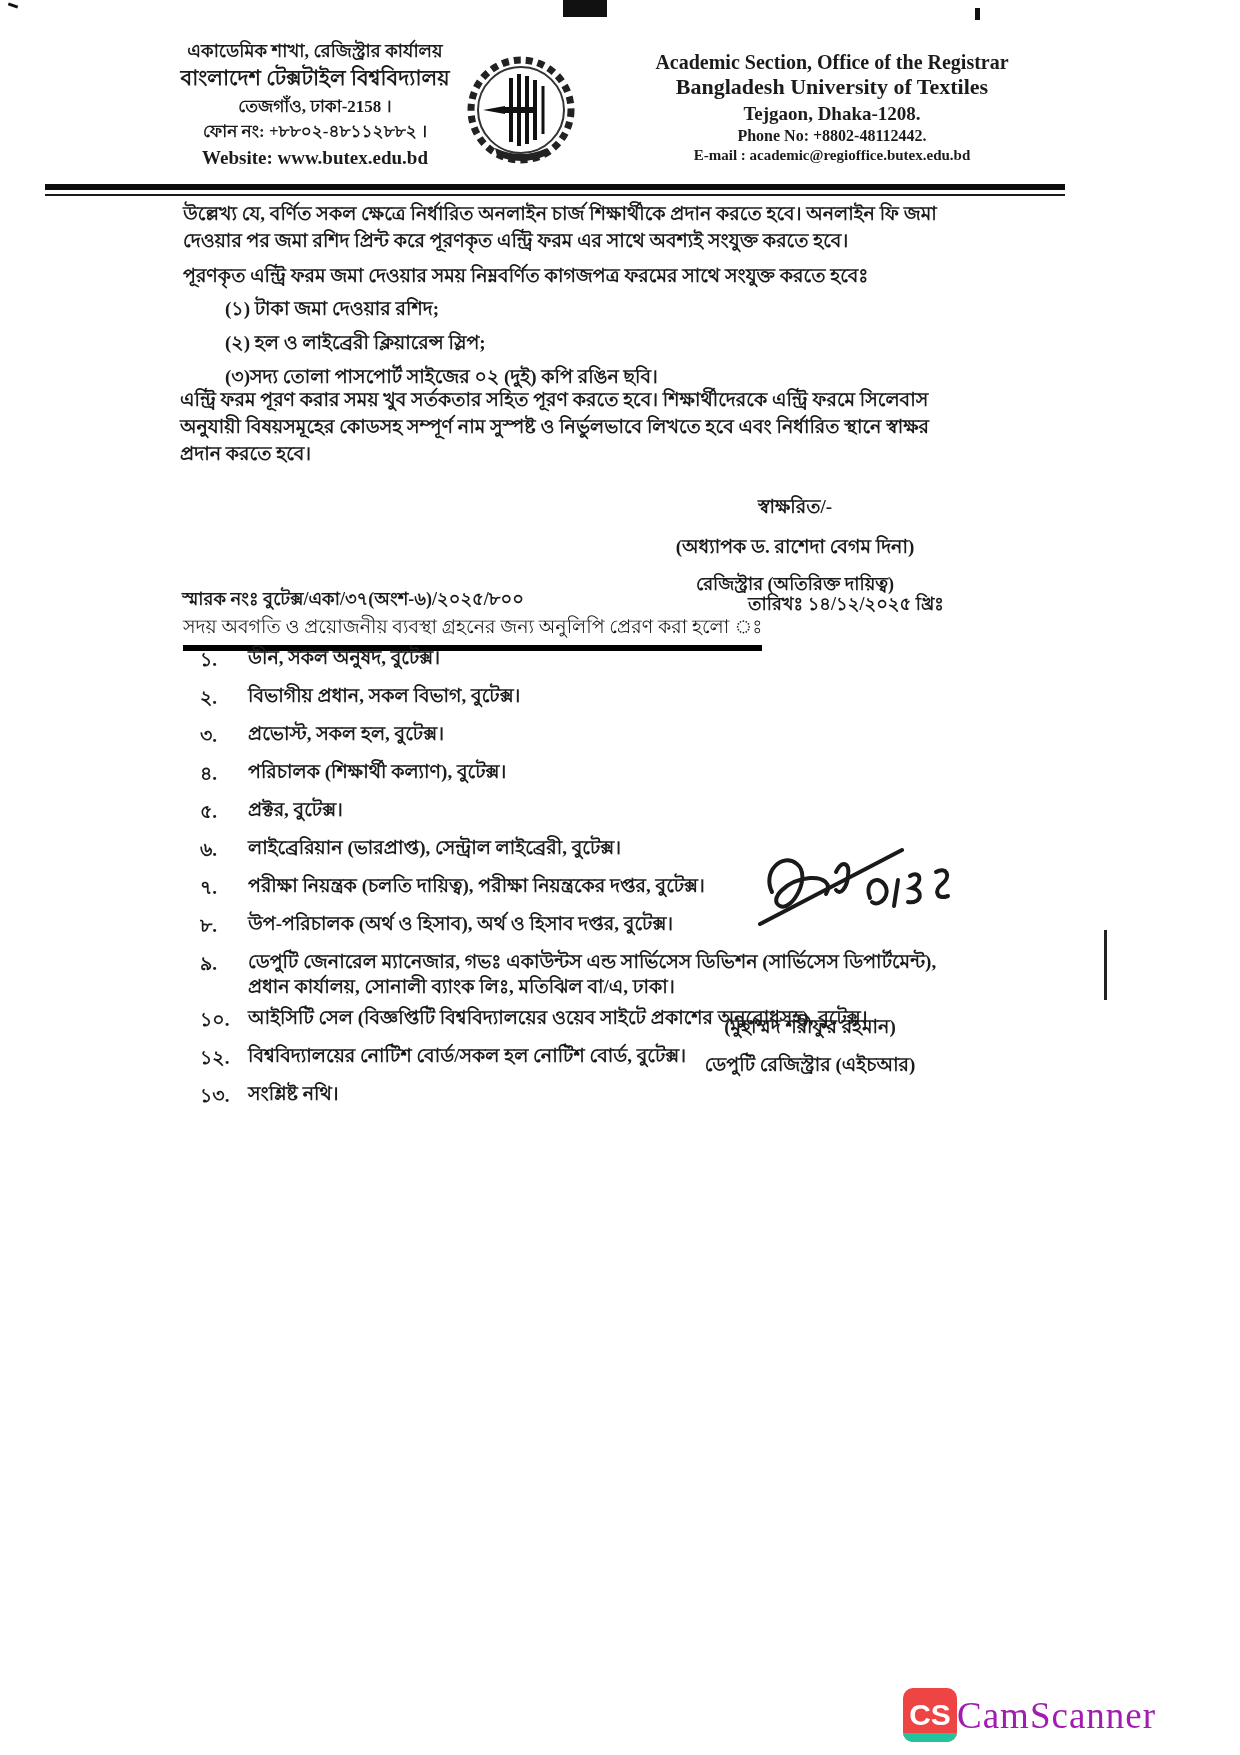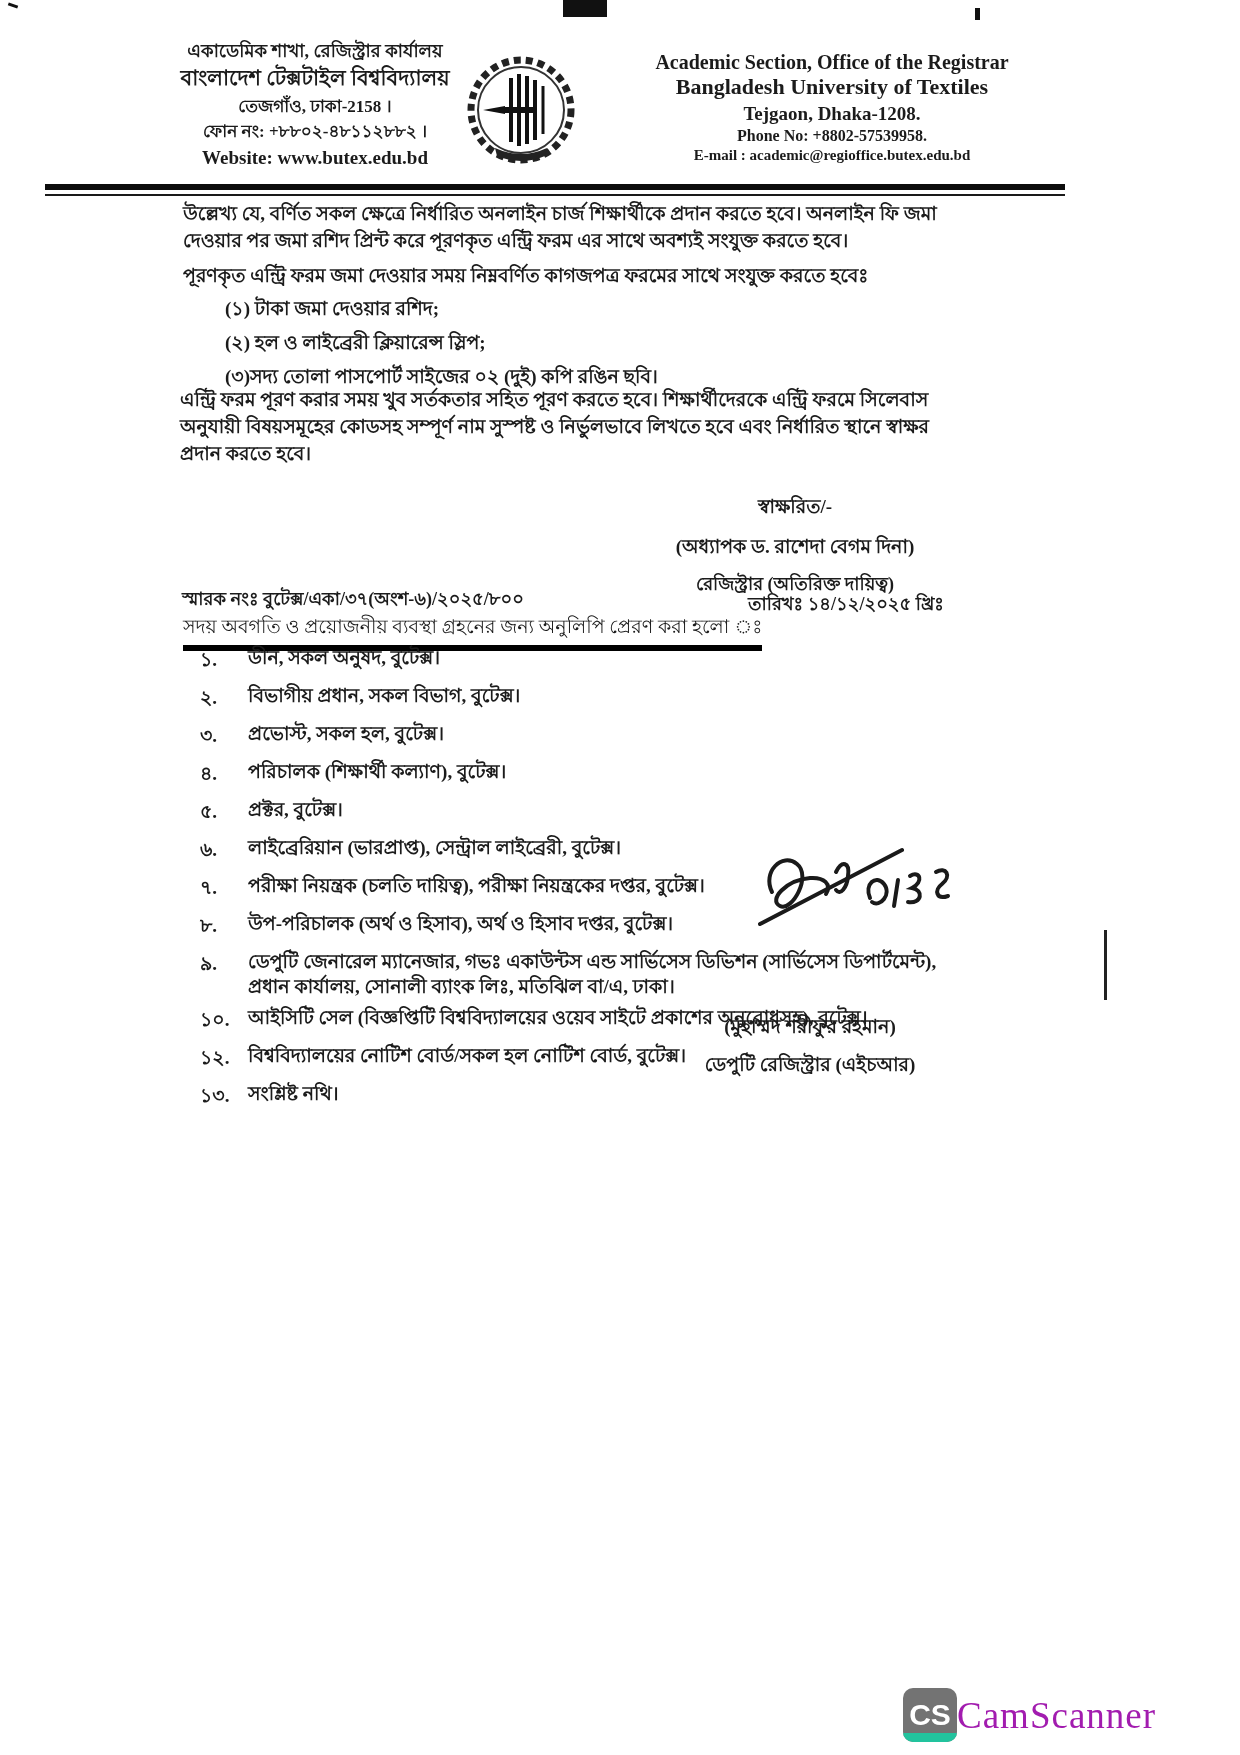--- a/index.html
+++ b/index.html
@@ -108,21 +108,21 @@
       <path d="M18 58 L40 54 L40 62 Z" fill="#111"></path>
       <rect x="38" y="55" width="34" height="6" fill="#111"></rect>
       <path d="M30 96 Q56 108 82 96 L80 104 Q56 114 32 104 Z" fill="#222"></path>
     </svg>
   </div>
 
   <div class="lh-right">
     <div class="l1">Academic Section, Office of the Registrar</div>
     <div class="l2">Bangladesh University of Textiles</div>
     <div class="l3">Tejgaon, Dhaka-1208.</div>
-    <div class="l4">Phone No: +8802-57539958.</div>
+    <div class="l4">Phone No: +8802-48112442.</div>
     <div class="l5">E-mail : academic@regioffice.butex.edu.bd</div>
   </div>
 
   <div class="rule-main"></div>
   <div class="rule-thin"></div>
 
   <div class="bn para1">উল্লেখ্য যে, বর্ণিত সকল ক্ষেত্রে নির্ধারিত অনলাইন চার্জ শিক্ষার্থীকে প্রদান করতে হবে। অনলাইন ফি জমা দেওয়ার পর জমা রশিদ প্রিন্ট করে পূরণকৃত এন্ট্রি ফরম এর সাথে অবশ্যই সংযুক্ত করতে হবে।</div>
   <div class="bn para2">পূরণকৃত এন্ট্রি ফরম জমা দেওয়ার সময় নিম্নবর্ণিত কাগজপত্র ফরমের সাথে সংযুক্ত করতে হবেঃ</div>
 
   <div class="attach">
@@ -204,20 +204,20 @@
       <path d="M184 40 C194 34 200 44 190 52 C182 58 184 68 196 64" fill="none" stroke="#1a1a1a" stroke-width="4" stroke-linecap="round"></path>
     </svg>
   </div>
 
   <div class="sign-bottom">
     <div class="s1">(মুহাম্মদ শরীফুর রহমান)</div>
     <div class="s2">ডেপুটি রেজিস্ট্রার (এইচআর)</div>
   </div>
 
   <div class="cam">
-    <div class="cam-icon" id="cam-icon" style="background: #737373;">
+    <div class="cam-icon" id="cam-icon" style="background: #ef4444;">
       <span>CS</span>
       <span class="strip" id="cam-strip" style="background: rgb(34, 195, 158);"></span>
     </div>
     <div class="cam-label">CamScanner</div>
   </div>
 
 </div>
 
 </body></html>

